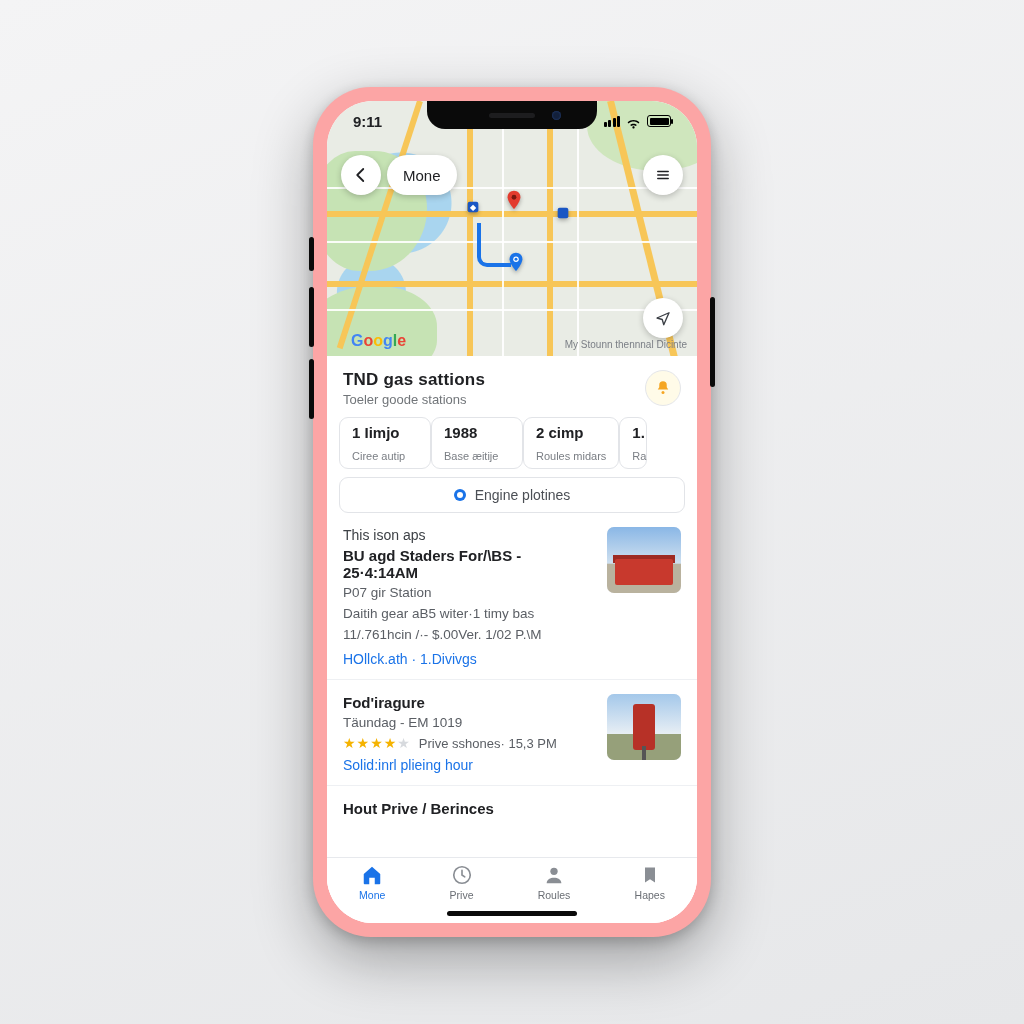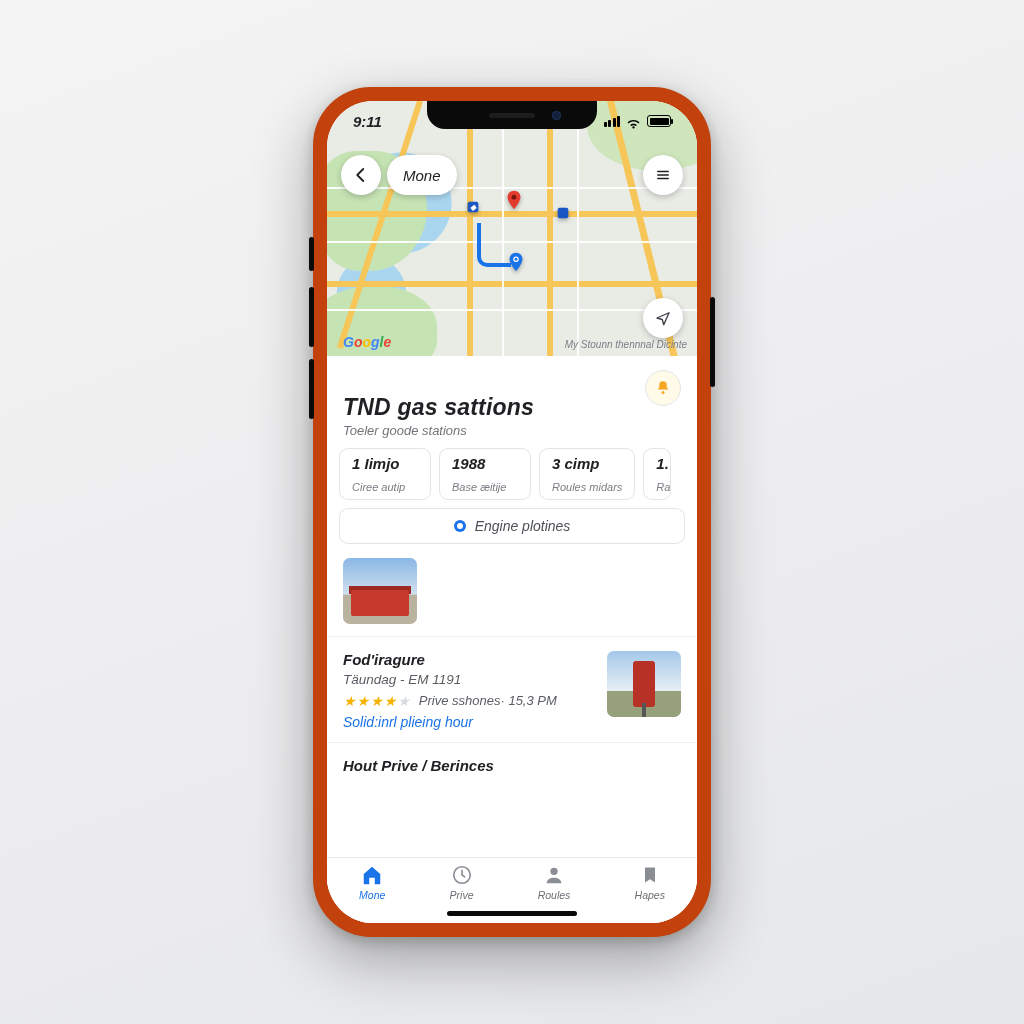--- a/index.html
+++ b/index.html
@@ -6,26 +6,25 @@
   body {
     width: 1024px; height: 1024px;
     background: linear-gradient(160deg,#f4f4f5,#e6e7e9);
     display: flex; align-items: center; justify-content: center;
     font-family: -apple-system, "Helvetica Neue", Arial, sans-serif;
     color: #202124;
   }
   
   .phone {
     width: 398px; height: 850px;
-    background: #c2410c;
+    background: #fca5a5;
     border-radius: 58px;
     padding: 14px;
     position: relative;
     box-shadow: 0 22px 60px rgba(0,0,0,.32), 0 4px 14px rgba(0,0,0,.2);
-    font-style: italic;
   }
   .side-btn { position:absolute; background:#0a0a0a; border-radius:3px; }
   .sb-left1 { left:-4px; top:150px; width:5px; height:34px; }
   .sb-left2 { left:-4px; top:200px; width:5px; height:60px; }
   .sb-left3 { left:-4px; top:272px; width:5px; height:60px; }
   .sb-right { right:-4px; top:210px; width:5px; height:90px; }
   .screen {
     width:100%; height:100%; background:#fff;
     border-radius:46px; overflow:hidden; position:relative;
     display:flex; flex-direction:column;
@@ -65,43 +64,43 @@
   }
   .park1{position:absolute;left:-10px;top:50px;width:110px;height:120px;background:#c6e3b4;border-radius:40% 55% 60% 45%;}
   .park2{position:absolute;left:-20px;bottom:-20px;width:130px;height:90px;background:#c6e3b4;border-radius:50% 45% 40% 50%;}
   .park3{position:absolute;right:-30px;top:-20px;width:140px;height:90px;background:#cfe6bd;border-radius:50%;}
   .road{position:absolute;background:#f7c658;}
   .roadv{width:6px;height:100%;}
   .roadh{height:6px;width:100%;}
   .road-thin{position:absolute;background:#fff;opacity:.9;}
   .pin{position:absolute;width:22px;height:22px;}
   .pin svg{width:100%;height:100%;filter:drop-shadow(0 2px 2px rgba(0,0,0,.3));}
-  .glogo{position:absolute;left:16px;bottom:6px;font-size:14px;color:#6b6f76;}
+  .glogo{position:absolute;left:24px;bottom:6px;font-size:16px;color:#6b6f76;}
   .gl-g{color:#4285F4}.gl-o1{color:#EA4335}.gl-o2{color:#FBBC05}.gl-g2{color:#4285F4}.gl-l{color:#34A853}.gl-e{color:#EA4335}
   .mattr{position:absolute;right:10px;bottom:6px;font-size:10px;color:#7b7f86;}
   .circle-btn{
     position:absolute; width:40px; height:40px; border-radius:50%;
     background:#fff; box-shadow:0 2px 6px rgba(0,0,0,.22);
     display:flex;align-items:center;justify-content:center;
   }
   .back-btn{top:54px;left:14px;}
   .menu-btn{top:54px;right:14px;}
   .loc-btn{bottom:18px;right:14px;}
   .pill{
     position:absolute; top:54px; left:60px; height:40px; padding:0 16px;
     background:#fff; border-radius:20px; box-shadow:0 2px 6px rgba(0,0,0,.2);
     display:flex;align-items:center;font-size:15px;font-weight:500;
   }
   
   .sheet{flex:1;background:#fff;overflow:hidden;display:flex;flex-direction:column;}
   .sheet-head{padding:14px 16px 4px;display:flex;align-items:flex-start;justify-content:space-between;}
-  .sh-title{font-size:23px;font-weight:700;letter-spacing:.2px;margin-top:24px;}
+  .sh-title{font-size:17px;font-weight:700;letter-spacing:.2px;}
   .sh-sub{font-size:13px;color:#717579;margin-top:2px;}
   .bell{width:36px;height:36px;border-radius:50%;border:1px solid #e4e6ea;background:#fffbe8;display:flex;align-items:center;justify-content:center;}
-  .chips{display:flex;gap:8px;padding:6px 12px 8px;overflow:hidden;}
+  .chips{display:flex;padding:6px 12px 8px;overflow:hidden;}
   .chip{
     flex:none;border:1px solid #e2e4e8;border-radius:9px;
     padding:6px 12px;min-width:92px;
   }
   .chip .ct{font-size:15px;font-weight:600;}
   .chip .cs{font-size:11px;color:#7a7e84;margin-top:9px;}
   .chip.cut{min-width:26px;padding-right:0;}
   .wide-chip{
     margin:0 12px 10px;border:1px solid #e2e4e8;border-radius:9px;
     padding:9px 12px;display:flex;align-items:center;justify-content:center;gap:9px;
@@ -258,48 +257,56 @@
       <div class="chips">
         <div class="chip">
           <div class="ct">1 Iimjo</div>
           <div class="cs">Ciree autip</div>
         </div>
         <div class="chip">
           <div class="ct">1988</div>
           <div class="cs">Base æitije</div>
         </div>
         <div class="chip">
-          <div class="ct">3 cimp</div>
+          <div class="ct">2 cimp</div>
           <div class="cs">Roules midars</div>
         </div>
         <div class="chip cut">
           <div class="ct">1.</div>
           <div class="cs">Ra</div>
         </div>
       </div>
 
       <div class="wide-chip">
         <span class="dot-blue"></span>
         <span>Engine plotines</span>
       </div>
 
       <div class="list">
 
         <div class="item">
+          <div class="txt">
+            <div class="eyebrow">This ison aps</div>
+            <div class="iname">BU agd Staders For/\BS - 25·4:14AM</div>
+            <div class="iline">P07 gir Station</div>
+            <div class="iline">Daitih gear aB5 witer·1 timy bas</div>
+            <div class="iline">11/.761hcin /·- $.00Ver. 1/02 P.\M</div>
+            <div class="ilink">HOllck.ath · 1.Divivgs</div>
+          </div>
           <div class="thumb">
             <div class="th-sky"></div>
               <div class="th-roof"></div>
               <div class="th-bld"></div>
           </div>
         </div>
 
         <div class="item">
           <div class="txt">
             <div class="iname">Fod'iragure</div>
-            <div class="iline">Täundag - EM  1191</div>
+            <div class="iline">Täundag - EM  1019</div>
             <div class="stars">
               <span class="star">★</span>
               <span class="star">★</span>
               <span class="star">★</span>
               <span class="star">★</span>
               <span class="star gray">★</span>
               <span class="meta">Prive sshones· 15,3 PM</span>
             </div>
             <div class="ilink">Solid:inrl plieing hour</div>
           </div>

